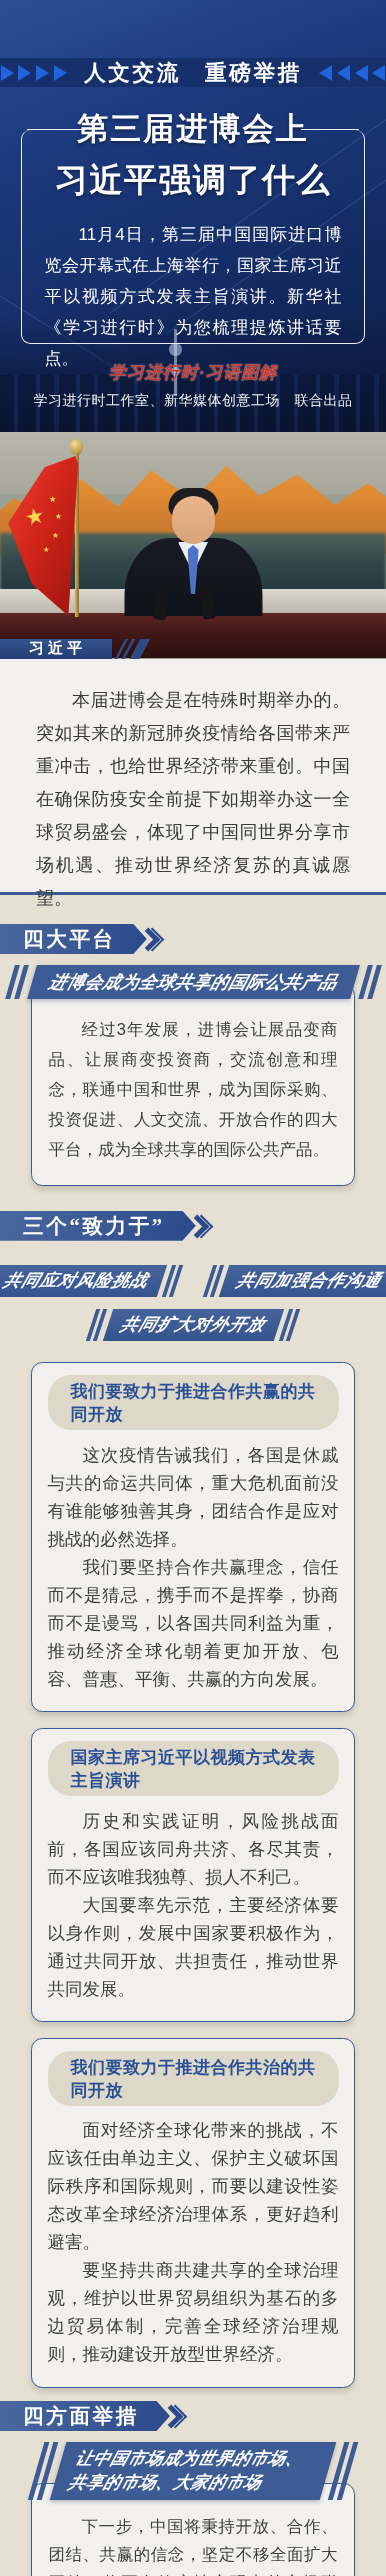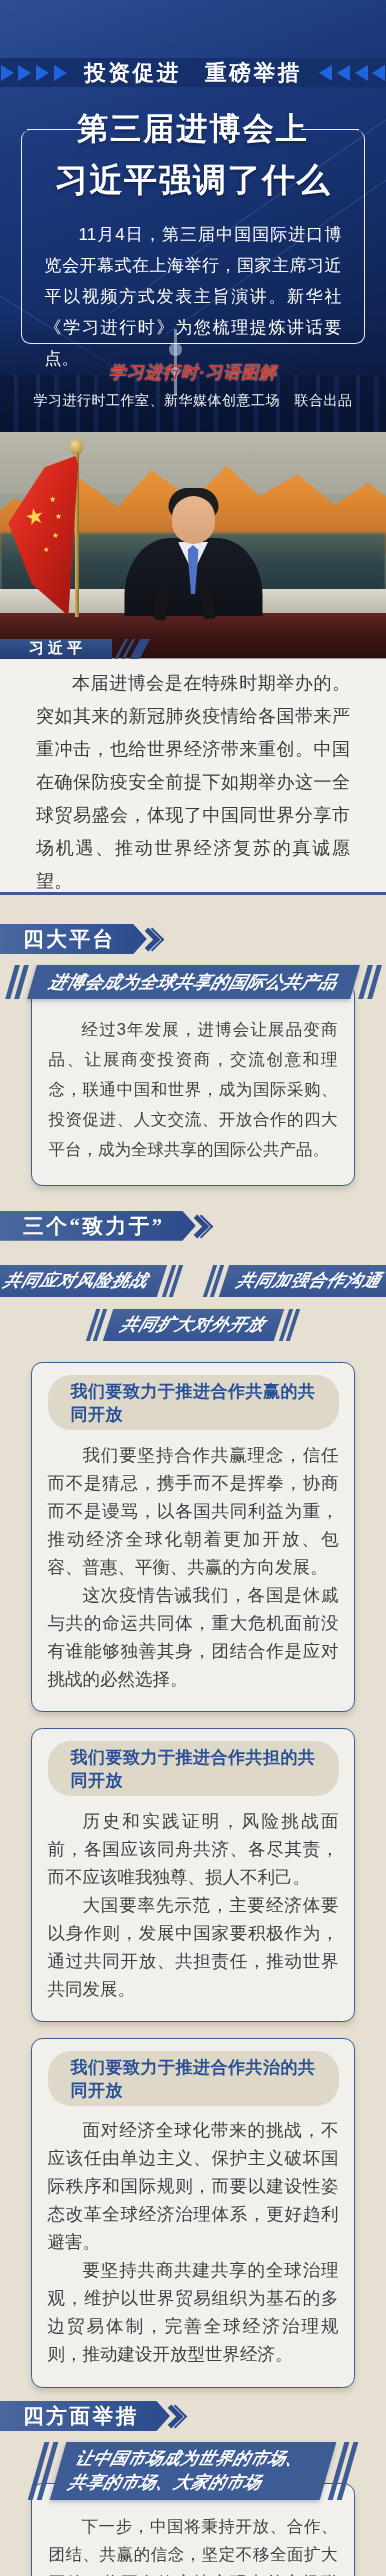--- a/index.html
+++ b/index.html
@@ -94,21 +94,21 @@
   .mic2 { left:201px; top:154px; transform:rotate(-8deg); }
 
   .photo-caption { position:absolute; bottom:0; left:0; width:112px; height:19.6px;
     background:linear-gradient(180deg,#35538d,#233d74); color:#fff;
     font-family:"Liberation Serif",serif; font-weight:bold; font-size:15px; line-height:19.6px;
     padding-left:29px; letter-spacing:4.1px; }
   .cap-slash { position:absolute; bottom:0; height:19.6px; background:#2d4a85; transform:skewX(-28deg); }
   .cs1 { left:120px; width:3.1px; } .cs2 { left:127px; width:3.1px; } .cs3 { left:135px; width:10.3px; }
 
   
-  .lead { height:233px; background:#f2f1ed; padding:8px 36px 0; }
+  .lead { height:233px; background:#f2f1ed; padding:25px 36px 0; }
   .lead p { font-size:18px; line-height:33px; color:#3b3b3b; text-indent:2em; text-align:justify; }
   .divider { height:3.1px; background:#3a5a94; }
 
   
   .beige { height:2926px; background:#e5e0d2; overflow:hidden; }
 
   .sec-header { display:flex; align-items:center; height:30px; }
   .sec-tag { height:30px; line-height:30px; color:#fff; font-family:"Liberation Serif",serif; font-weight:bold;
     font-size:20.6px; letter-spacing:2.6px; padding:0 31px 12px 23px;
     background:linear-gradient(100deg,#4a689f,#2a4a8b);
@@ -159,21 +159,21 @@
     <div class="pearl-tower"></div>
 
 
     <div class="ribbon">
       <span class="tris">
         <i class="tri-r"></i>
           <i class="tri-r"></i>
           <i class="tri-r"></i>
           <i class="tri-r"></i>
       </span>
-      <span class="ribbon-text">投资促进　重磅举措</span>
+      <span class="ribbon-text">人文交流　重磅举措</span>
       <span class="tris">
         <i class="tri-l"></i>
           <i class="tri-l"></i>
           <i class="tri-l"></i>
           <i class="tri-l"></i>
       </span>
     </div>
 
     <div class="intro-box">
       <div class="main-title">
@@ -281,26 +281,26 @@
         <div class="tag-core">共同扩大对外开放</div>
         <span class="t-stripes">
             <i class="t-stripe"></i>
             <i class="t-stripe"></i>
           </span>
       </div>
     </div>
 
     <div class="card commit">
       <div class="pill">我们要致力于推进合作共赢的共同开放</div>
+      <p>这次疫情告诫我们，各国是休戚与共的命运共同体，重大危机面前没有谁能够独善其身，团结合作是应对挑战的必然选择。</p>
       <p>我们要坚持合作共赢理念，信任而不是猜忌，携手而不是挥拳，协商而不是谩骂，以各国共同利益为重，推动经济全球化朝着更加开放、包容、普惠、平衡、共赢的方向发展。</p>
-      <p>这次疫情告诫我们，各国是休戚与共的命运共同体，重大危机面前没有谁能够独善其身，团结合作是应对挑战的必然选择。</p>
     </div>
 
     <div class="card commit mt30">
-      <div class="pill">我们要致力于推进合作共担的共同开放</div>
+      <div class="pill">国家主席习近平以视频方式发表主旨演讲</div>
       <p>历史和实践证明，风险挑战面前，各国应该同舟共济、各尽其责，而不应该唯我独尊、损人不利己。</p>
       <p>大国要率先示范，主要经济体要以身作则，发展中国家要积极作为，通过共同开放、共担责任，推动世界共同发展。</p>
     </div>
 
     <div class="card commit mt30">
       <div class="pill">我们要致力于推进合作共治的共同开放</div>
       <p>面对经济全球化带来的挑战，不应该任由单边主义、保护主义破坏国际秩序和国际规则，而要以建设性姿态改革全球经济治理体系，更好趋利避害。</p>
       <p>要坚持共商共建共享的全球治理观，维护以世界贸易组织为基石的多边贸易体制，完善全球经济治理规则，推动建设开放型世界经济。</p>
     </div>
 

